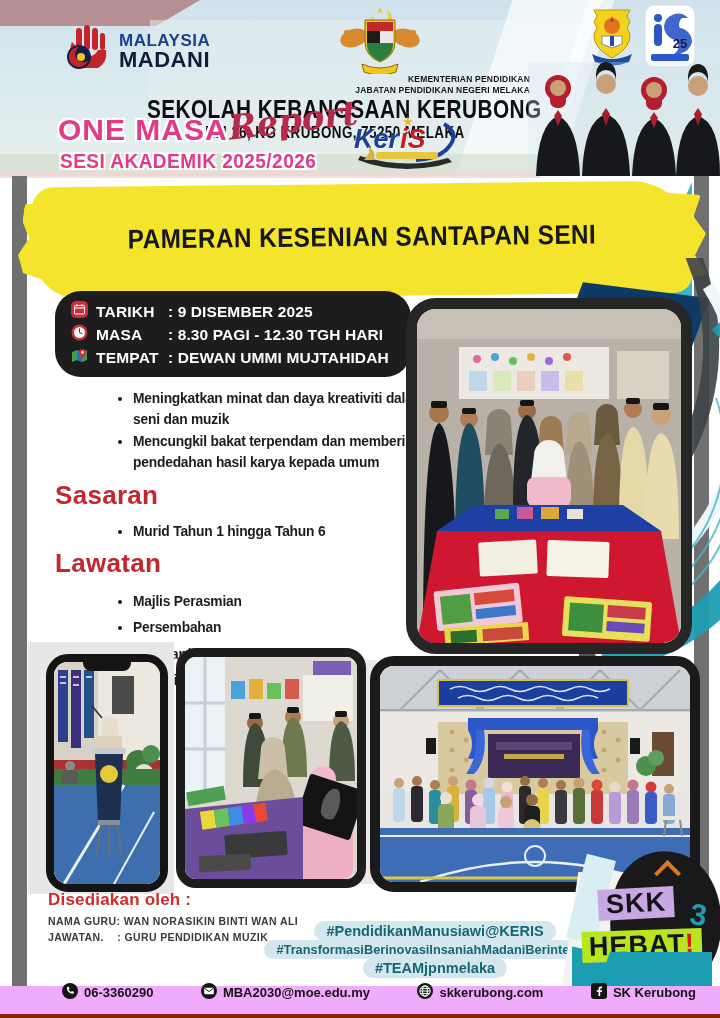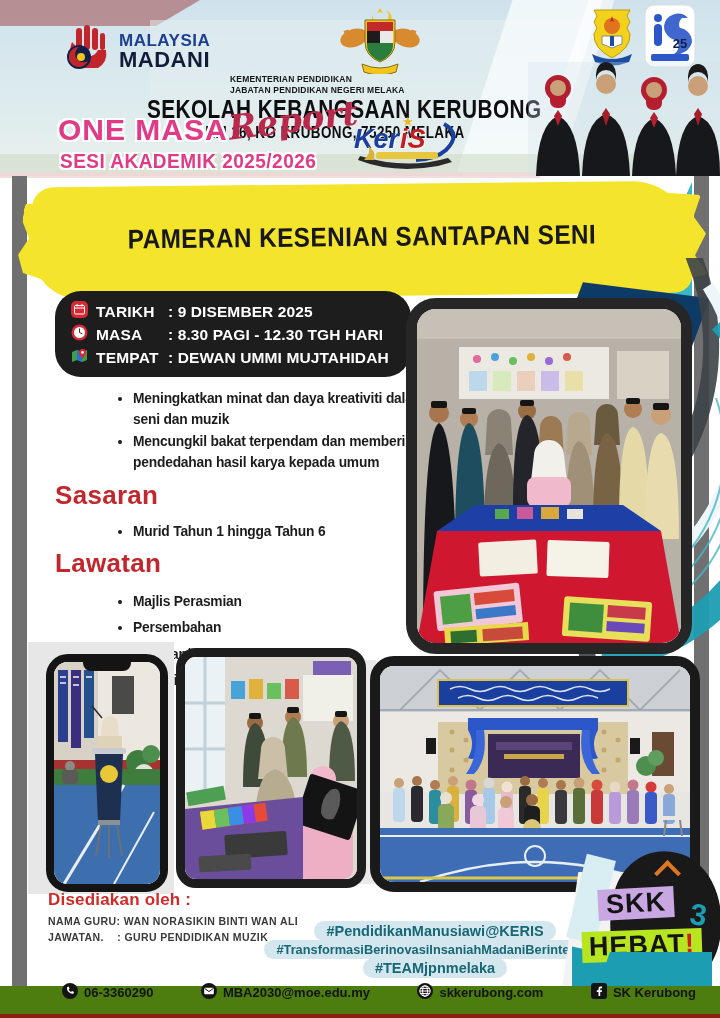--- a/index.html
+++ b/index.html
@@ -15,21 +15,21 @@
   .hdr-build{left:150px;top:20px;width:430px;height:120px;background:#e4ecee;opacity:.55;}
   .hdr-streak1{left:480px;top:-20px;width:90px;height:240px;background:#f7fbfc;opacity:.8;transform:skewX(-18deg);}
   .hdr-streak2{left:556px;top:-20px;width:26px;height:240px;background:#ffffff;opacity:.6;transform:skewX(-18deg);}
   .hdr-grass{left:0;top:154px;width:720px;height:22px;background:#c9d8bd;opacity:.5;}
   .hdr-pinkline{left:0;top:172px;width:540px;height:6px;background:#f0d6d6;opacity:.8;}
 
   .madani{left:62px;top:24px;display:flex;align-items:center;gap:7px;}
   .madani-txt div:first-child{font-size:17px;font-weight:900;color:#1c3f90;letter-spacing:.5px;line-height:1;}
   .madani-txt div:last-child{font-size:22px;font-weight:900;color:#101c38;letter-spacing:.5px;line-height:1;}
 
-  .ministry{left:230px;top:74px;width:300px;text-align:left;font-size:8.5px;font-weight:bold;
+  .ministry{left:230px;top:74px;width:300px;text-align:right;font-size:8.5px;font-weight:bold;
     color:#15161a;line-height:1.25;letter-spacing:.2px;}
   .school-name{left:100px;top:94px;width:470px;text-align:center;font-size:26px;font-weight:900;
     color:#0e0e10;transform:scaleX(.8);transform-origin:center;white-space:nowrap;letter-spacing:.5px;}
   .school-addr{left:100px;top:124px;width:470px;text-align:center;font-size:16px;font-weight:900;
     color:#0e0e10;transform:scaleX(.84);transform-origin:center;white-space:nowrap;letter-spacing:.5px;}
 
   .one-page{left:58px;top:113px;font-size:30px;font-weight:900;color:#e13a86;letter-spacing:1px;
     text-shadow:-2px -2px 0 #fff,2px -2px 0 #fff,-2px 2px 0 #fff,2px 2px 0 #fff;}
   .report-script{left:228px;top:100px;font-family:"DejaVu Serif",serif;font-style:italic;font-weight:bold;
     font-size:34px;color:#b9294b;transform:rotate(-7deg);}
@@ -115,21 +115,21 @@
   .skk-chev{left:86px;top:10px;width:15px;height:15px;border-top:4px solid #e07820;
     border-left:4px solid #e07820;transform:rotate(45deg);}
   .skk-three{left:118px;top:44px;font-size:30px;font-weight:900;color:#1d9db2;transform:rotate(8deg);}
   .skk-l1{left:26px;top:34px;background:#c9a7e2;color:#141414;font-size:27px;font-weight:900;
     padding:0 8px;letter-spacing:1px;transform:rotate(-3deg);}
   .skk-l2{left:10px;top:76px;background:#b7e51f;color:#141414;font-size:27px;font-weight:900;
     padding:0 7px;letter-spacing:1px;transform:rotate(-2deg);}
   .skk-l2 .bang{color:#cf1f1f;}
 
   
-  .footer{left:0;top:986px;width:720px;height:28px;background:#4d7c0f;display:flex;align-items:center;
+  .footer{left:0;top:986px;width:720px;height:28px;background:#f0abfc;display:flex;align-items:center;
     justify-content:space-between;padding:0 24px 16px 62px;box-sizing:border-box;z-index:9;}
   .footer-edge{left:0;top:1014px;width:720px;height:4px;background:#8d1f12;z-index:9;}
   .f-item{display:flex;align-items:center;gap:6px;font-size:13px;font-weight:900;color:#141414;}
 </style>
 </head>
 <body>
 
 <div class="poster">
 
   <div class="abs header">

